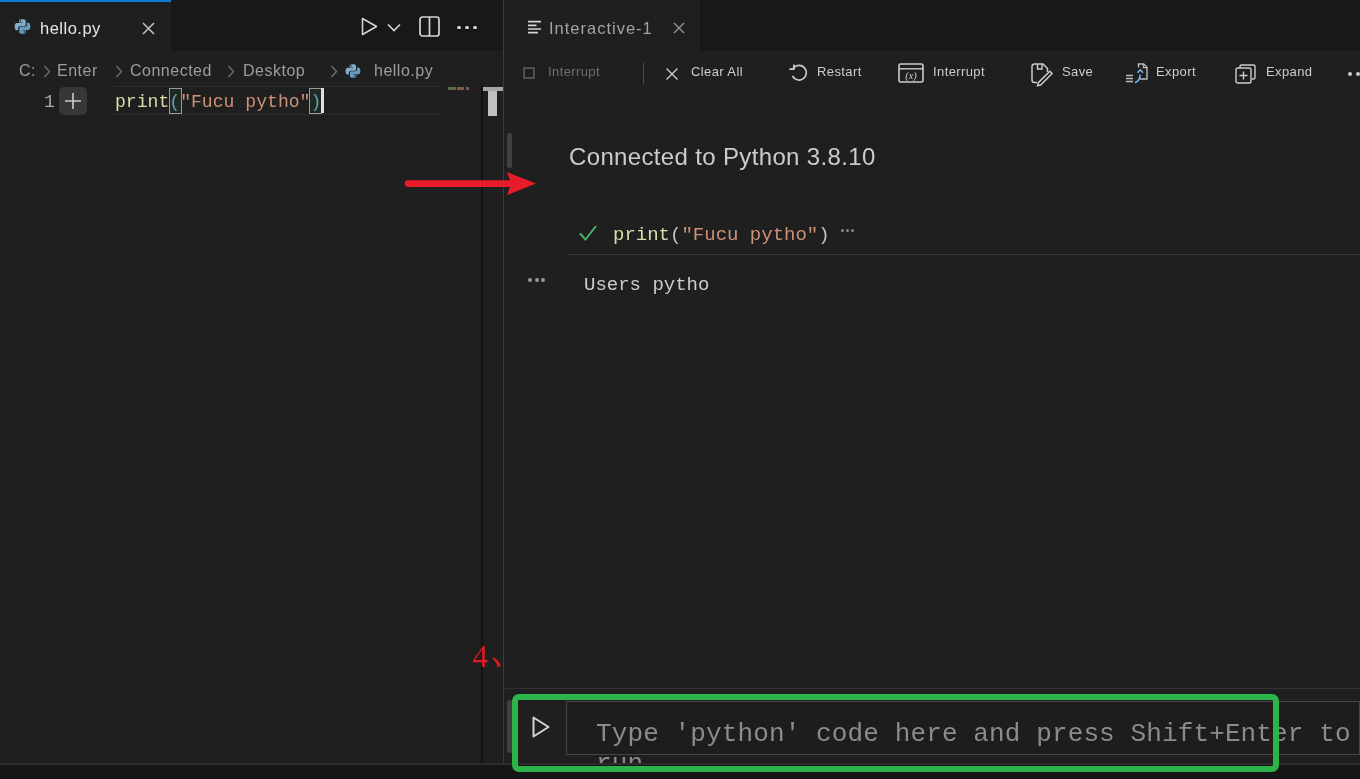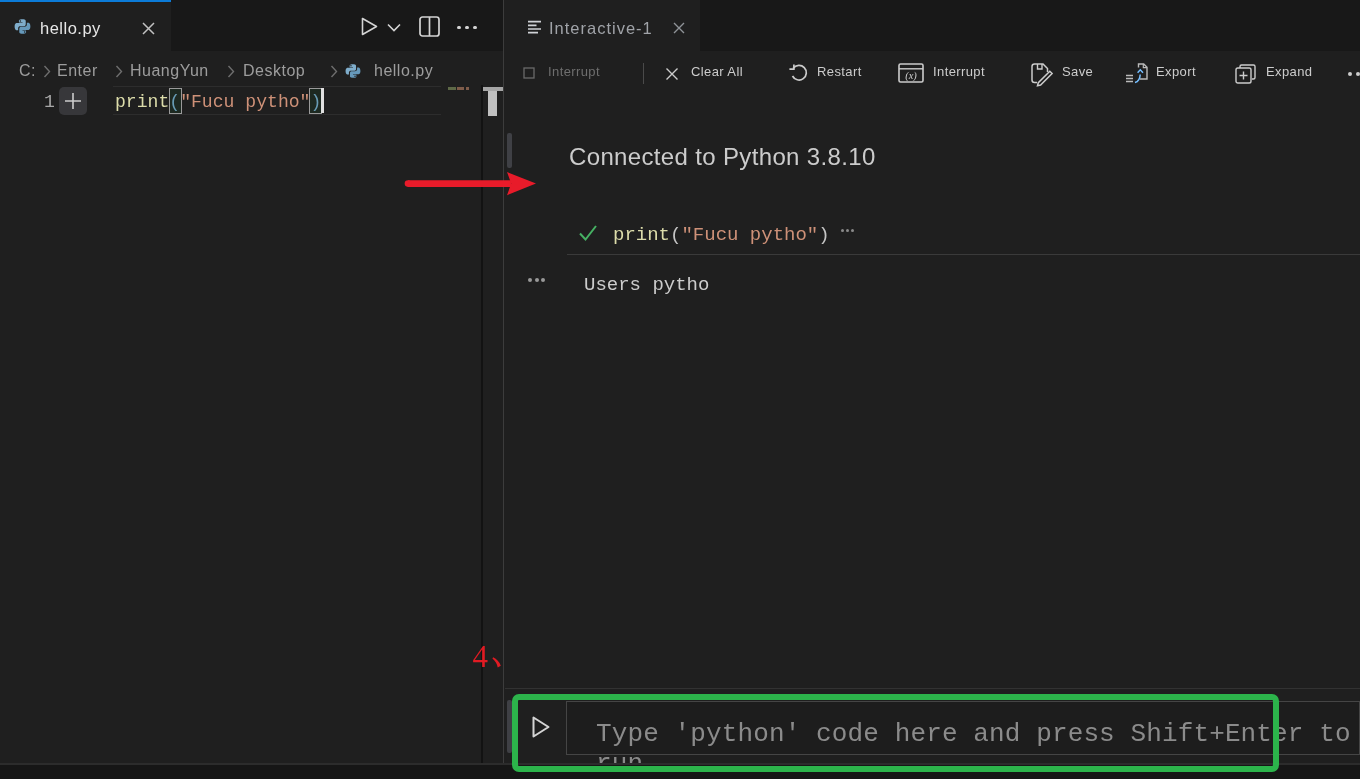--- a/index.html
+++ b/index.html
@@ -40,21 +40,21 @@
 
 <div class="abs" style="left:19px;top:54px;width:470px;height:30px;font-size:16px;letter-spacing:.5px;color:#9d9d9d">
   <span class="abs" style="left:0;top:8px">C:</span>
   <svg class="abs" style="left:24px;top:11px" width="8" height="13" viewBox="0 0 8 13">
       <path fill="none" stroke="#6e6e6e" stroke-width="1.4" d="M1.5 1l5 5.5-5 5.5"></path>
     </svg>
   <span class="abs" style="left:38px;top:8px">Enter</span>
   <svg class="abs" style="left:96px;top:11px" width="8" height="13" viewBox="0 0 8 13">
       <path fill="none" stroke="#6e6e6e" stroke-width="1.4" d="M1.5 1l5 5.5-5 5.5"></path>
     </svg>
-  <span class="abs" style="left:111px;top:8px">HuangYun</span>
+  <span class="abs" style="left:111px;top:8px">Connected</span>
   <svg class="abs" style="left:208px;top:11px" width="8" height="13" viewBox="0 0 8 13">
       <path fill="none" stroke="#6e6e6e" stroke-width="1.4" d="M1.5 1l5 5.5-5 5.5"></path>
     </svg>
   <span class="abs" style="left:224px;top:8px">Desktop</span>
   <svg class="abs" style="left:311px;top:11px" width="8" height="13" viewBox="0 0 8 13">
       <path fill="none" stroke="#6e6e6e" stroke-width="1.4" d="M1.5 1l5 5.5-5 5.5"></path>
     </svg>
   <svg class="abs" style="left:326px;top:9px" width="16" height="16" viewBox="0 0 110 110">
     <path fill="#7fadcb" d="M54 8c-24 0-22 10-22 10v11h23v3H20S4 30 4 55s14 24 14 24h9V68s-1-14 14-14h22s13 1 13-13V20s3-12-22-12zm-13 6a5 5 0 110 10 5 5 0 010-10z"></path>
     <path fill="#6699bb" d="M56 102c24 0 22-10 22-10V81H55v-3h35s16 2 16-23-14-24-14-24h-9v11s1 14-14 14H47s-13-1-13 13v22s-3 11 22 11zm13-6a5 5 0 110-10 5 5 0 010 10z"></path>

